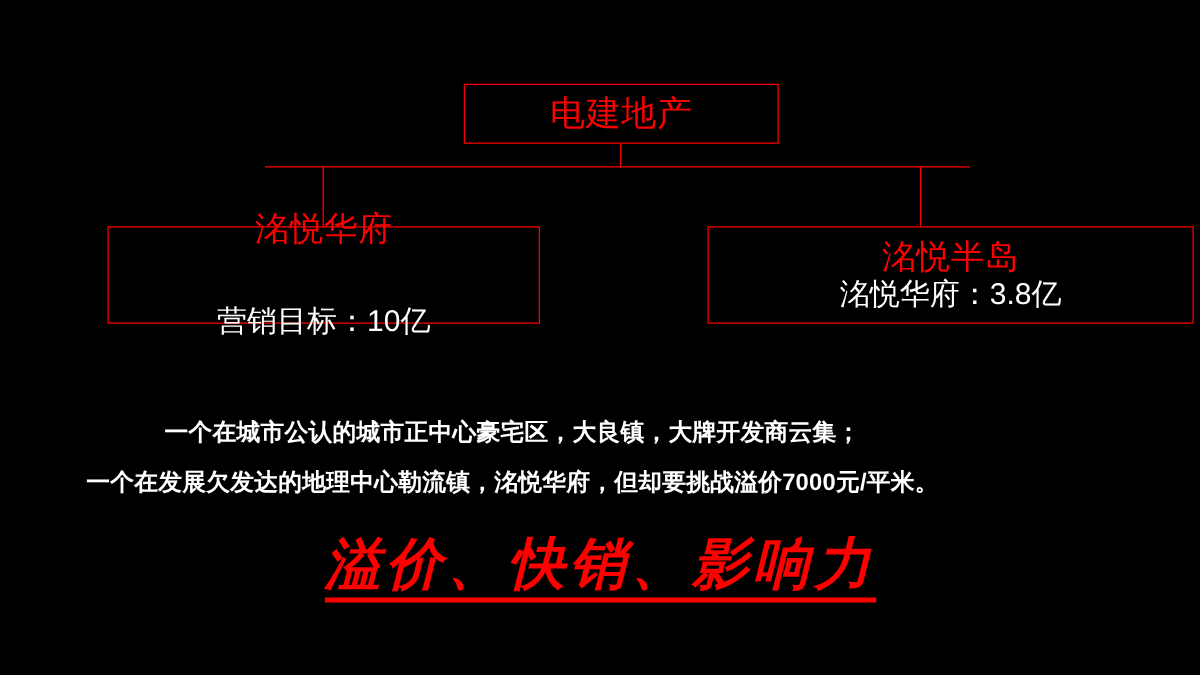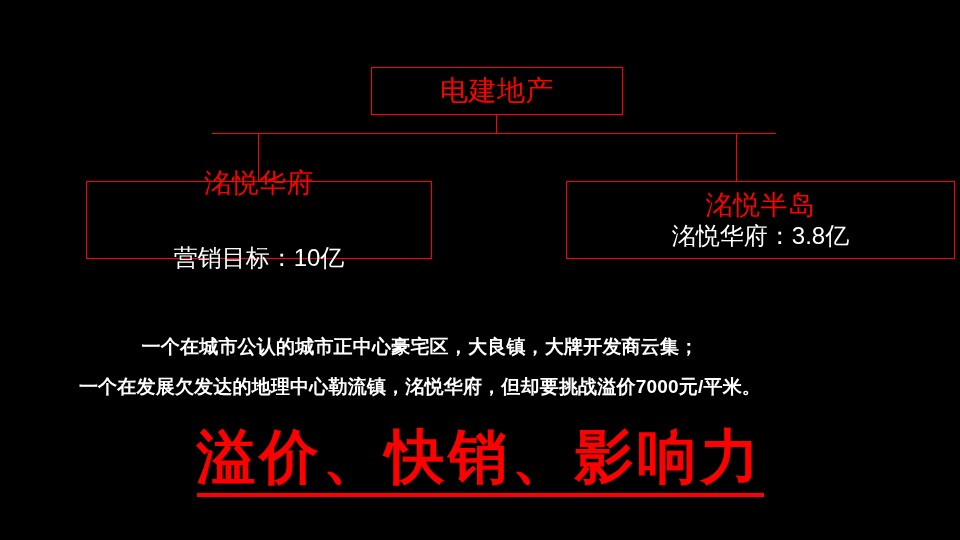--- a/index.html
+++ b/index.html
@@ -95,21 +95,21 @@
   #conn-drop-right {
     left: 736px;
     top: 133px;
     width: 1px;
     height: 48px;
   }
 
   
   #body-copy {
     position: absolute;
-    left: 16px;
+    left: 6px;
     top: 327px;
     width: 808px;
     text-align: center;
     color: #ffffff;
     font-size: 19px;
     font-weight: bold;
     line-height: 40px;
     letter-spacing: 0.2px;
   }
   #body-copy .line {
@@ -121,22 +121,23 @@
   #headline {
     position: absolute;
     left: 0;
     top: 427px;
     width: 960px;
     text-align: center;
   }
   #headline .headline-text {
     display: inline-block;
     color: #ff0000;
-    font-size: 59px;
+    font-size: 45px;
     font-weight: bold;
+    font-style: italic;
     letter-spacing: 4px;
     border-bottom: 4px solid #ff0000;
     padding-bottom: 4px;
     line-height: 1.05;
   }
 </style>
 </head>
 <body>
 
 <div id="slide">

